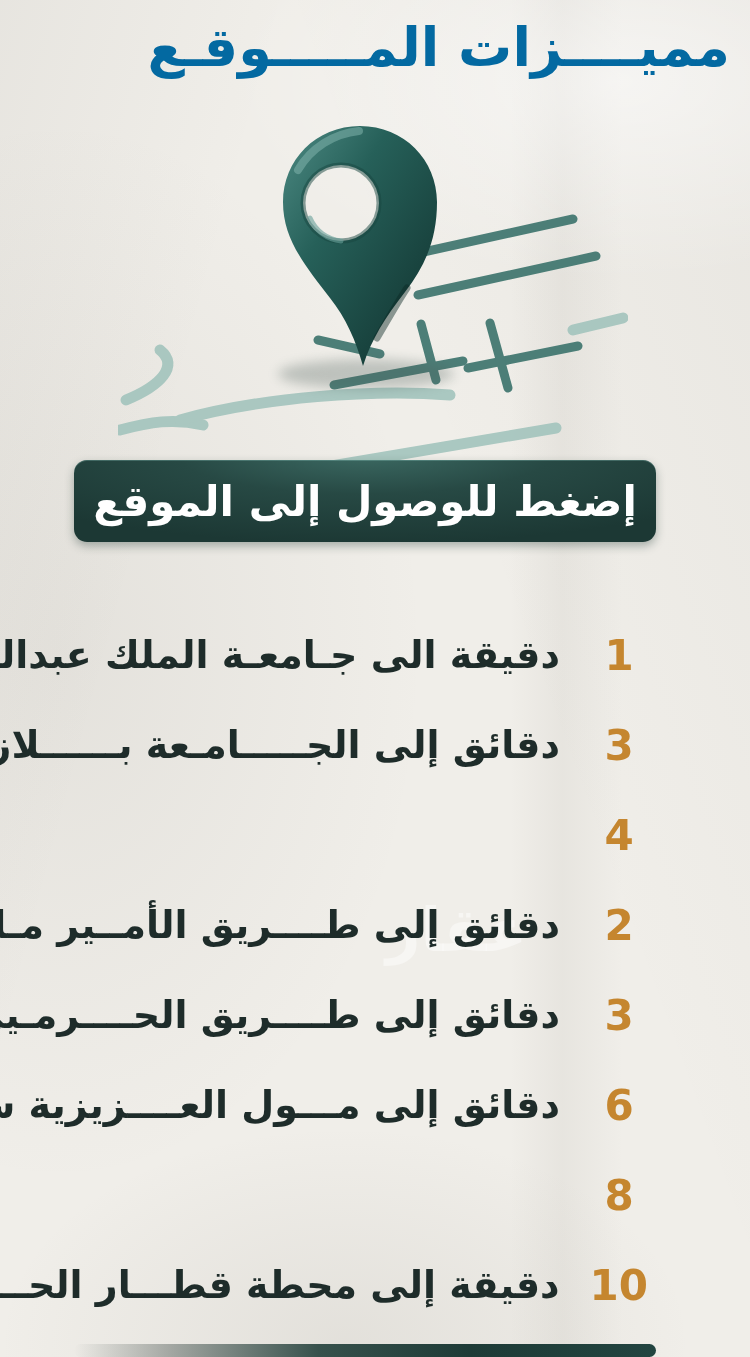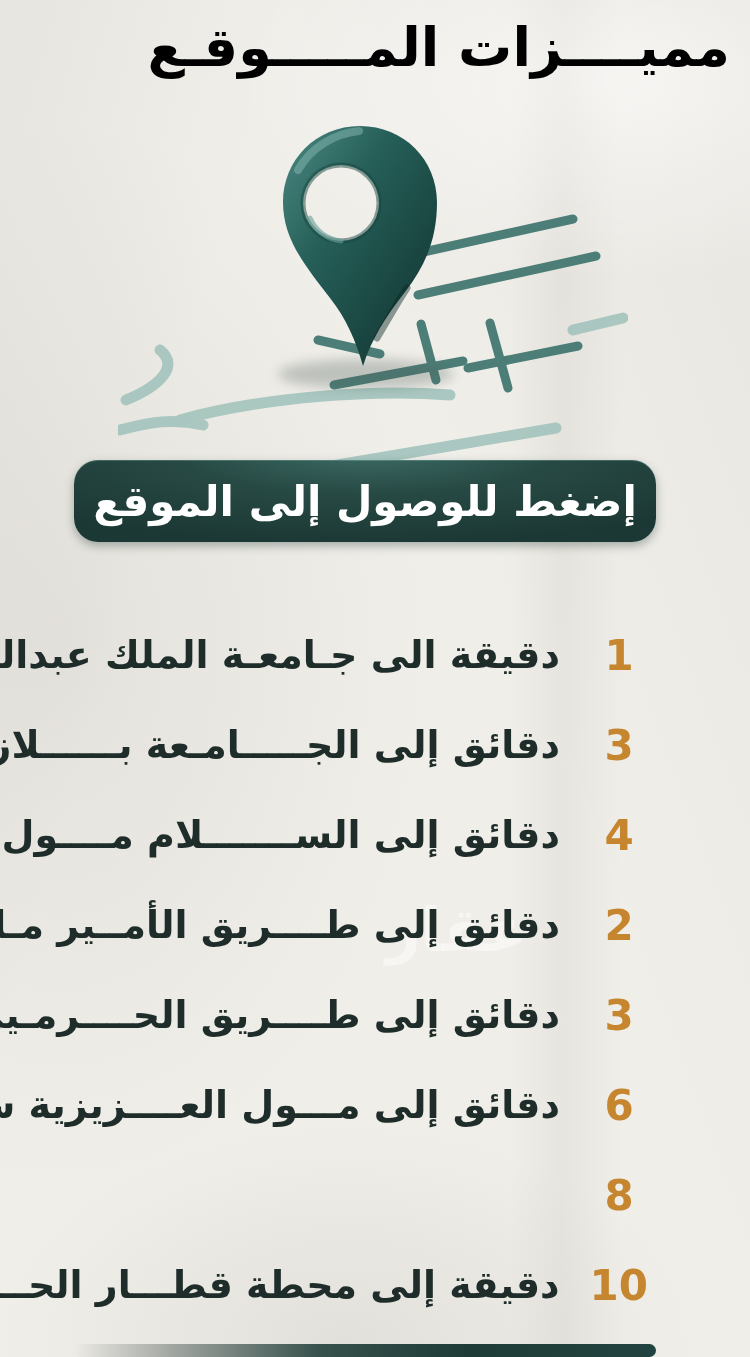--- a/index.html
+++ b/index.html
@@ -12,30 +12,30 @@
       linear-gradient(105deg, rgba(90,85,75,0.06) 0%, transparent 26%),
       radial-gradient(ellipse 520px 760px at 8% 48%, rgba(120,115,105,0.10), transparent 70%),
       linear-gradient(to right, transparent 68%, rgba(140,135,125,0.09) 75%, transparent 83%),
       radial-gradient(ellipse 480px 300px at 46% 99%, rgba(130,125,115,0.12), transparent 72%),
       linear-gradient(250deg, rgba(90,85,75,0.05), transparent 38%);
   }
   .page{position:absolute;inset:0;}
 
   .page-title{
     position:absolute;top:16px;right:20px;
-    font-size:54px;font-weight:bold;color:#000000;
+    font-size:54px;font-weight:bold;color:#0369a1;
     letter-spacing:-1px;white-space:nowrap;
   }
 
   .hero{position:absolute;top:98px;left:118px;width:510px;height:385px;}
   .hero svg{display:block;width:100%;height:100%;}
 
   .cta-button{
     position:absolute;top:460px;left:74px;width:582px;height:82px;
-    border:none;border-radius:24px;cursor:pointer;
+    border:none;border-radius:13px;cursor:pointer;
     background:radial-gradient(ellipse 420px 90px at 50% -8%, #3c6a63 0%, #274944 45%, #1c3834 100%);
     box-shadow:0 4px 10px rgba(30,55,50,0.35), inset 0 1px 0 rgba(160,220,210,0.25);
     color:#ffffff;font-size:42px;font-weight:bold;
     font-family:"DejaVu Sans","Liberation Sans",sans-serif;
     display:flex;align-items:center;justify-content:center;
     white-space:nowrap;
   }
 
   .watermark{
     position:absolute;top:895px;left:386px;
@@ -135,21 +135,20 @@
     <div class="feature-row">
       <span class="feature-value">1</span>
       <span class="feature-text">دقيقة الى جـامعـة الملك عبدالعزيز</span>
     </div>
     <div class="feature-row">
       <span class="feature-value">3</span>
       <span class="feature-text">دقائق إلى الجـــــامـعة بــــــلازا</span>
     </div>
     <div class="feature-row">
       <span class="feature-value">4</span>
-      <span class="feature-text">دقائق إلى الســـــــلام مــــول</span>
     </div>
     <div class="feature-row">
       <span class="feature-value">2</span>
       <span class="feature-text">دقائق إلى طــــريق الأمــير مـاجد</span>
     </div>
     <div class="feature-row">
       <span class="feature-value">3</span>
       <span class="feature-text">دقائق إلى طــــريق الحــــرمـين</span>
     </div>
     <div class="feature-row">

